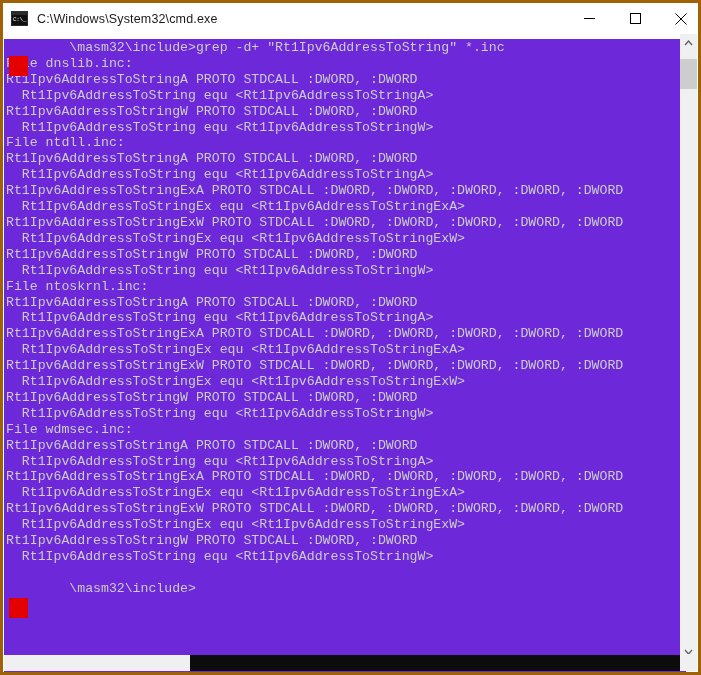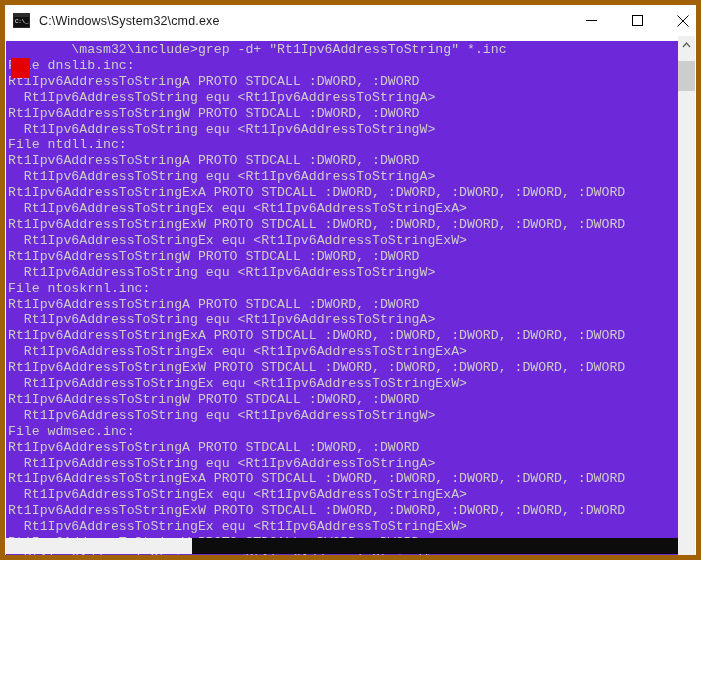--- a/index.html
+++ b/index.html
@@ -10,24 +10,24 @@
   body {
     width: 701px;
     height: 675px;
     overflow: hidden;
     font-family: "Liberation Sans", sans-serif;
   }
 
   #window {
     position: relative;
     width: 701px;
-    height: 560px;
+    height: 675px;
     background: #ffffff;
     box-sizing: border-box;
-    border: 5px solid #a16207;
+    border: 3px solid #a16207;
     overflow: hidden;
   }
 
   
   #titlebar {
     position: absolute;
     left: 0; top: 0;
     width: 701px;
     height: 31px;
     background: #ffffff;

